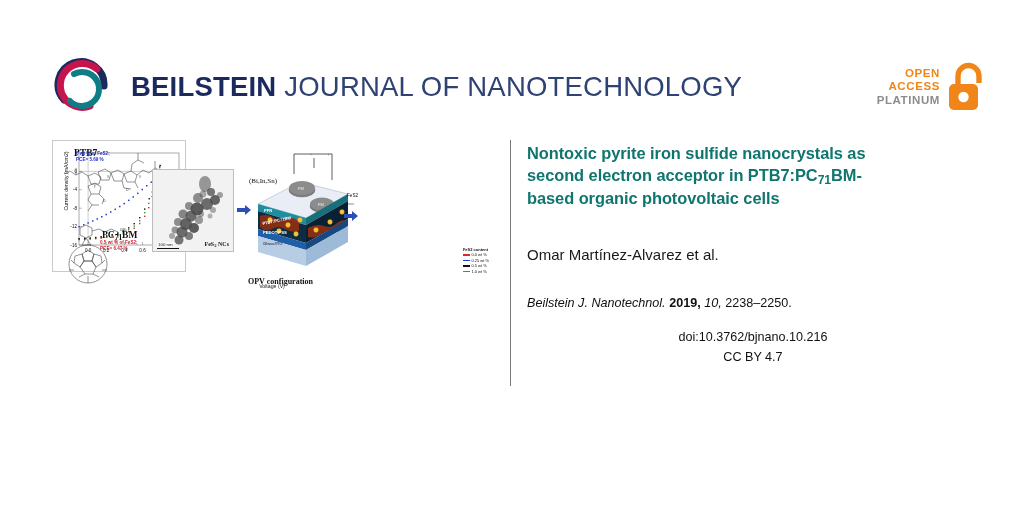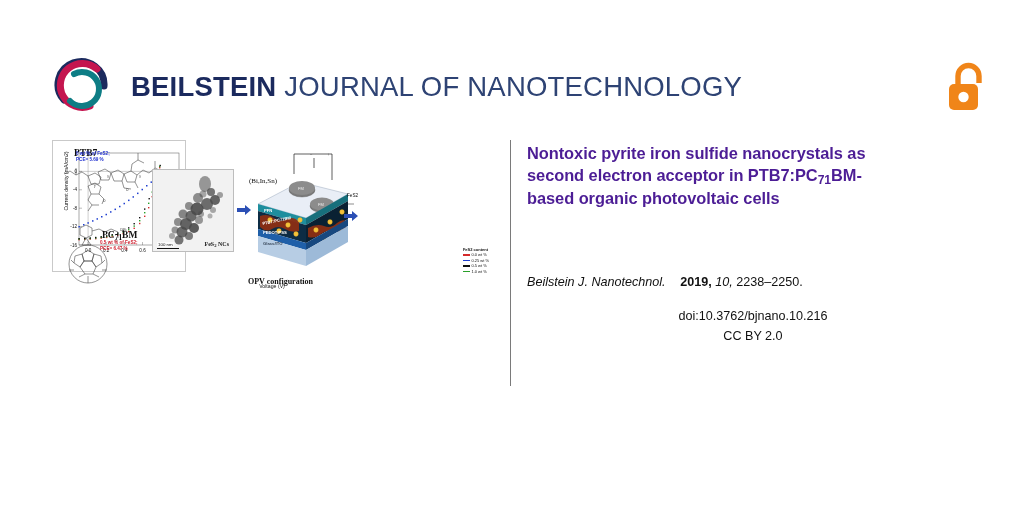--- a/index.html
+++ b/index.html
@@ -203,21 +203,21 @@
 
   
   .article {
     position: absolute;
     left: 527px; top: 143px;
     width: 452px;
   }
   .article-title {
     font-size: 16.4px;
     font-weight: bold;
-    color: #4c1d95;
+    color: #0f766e;
     line-height: 1.32;
     margin: 0 0 13px 0;
     letter-spacing: -0.05px;
   }
   .article-title .sub-num {
     font-size: 0.74em;
     vertical-align: -0.28em;
   }
   .authors {
     font-size: 15px;
@@ -225,21 +225,21 @@
     line-height: 1.42;
     margin: 0 0 30px 0;
   }
   .citation {
     font-size: 12.6px;
     color: #111;
     margin: 0 0 14px 0;
     line-height: 1.4;
   }
   .citation .cit-journal { font-style: italic; }
-  .citation .cit-year { font-weight: bold; margin-left: 11px; }
+  .citation .cit-year { font-weight: bold; }
   .citation .cit-vol { font-style: italic; }
   .doi-block {
     font-size: 12.6px;
     color: #111;
     line-height: 1.62;
     text-align: center;
   }
 </style>
 </head>
 <body>
@@ -254,20 +254,25 @@
 
         <path d="M 45 13 A 22 22 0 1 0 38 50" fill="none" stroke="#c4154f" stroke-width="7" stroke-linecap="round"></path>
 
         <path d="M 22 18 A 17 17 0 1 1 18 45" fill="none" stroke="#0e7d85" stroke-width="6" stroke-linecap="round"></path>
       </svg>
     </span>
     <span class="wordmark"><span class="wm-bold">BEILSTEIN</span><span class="wm-light"> JOURNAL OF NANOTECHNOLOGY</span></span>
   </div>
 
   <div class="oa-badge">
+    <div class="oa-text">
+      <div class="oa-line oa-open">OPEN</div>
+      <div class="oa-line oa-access">ACCESS</div>
+      <div class="oa-line oa-platinum">PLATINUM</div>
+    </div>
     <span class="oa-lock">
       <svg viewBox="0 0 40 52" width="40" height="52">
 
         <path d="M 12 24 L 12 15 A 10.5 10.5 0 0 1 33 15 L 33 22" fill="none" stroke="#f08519" stroke-width="5.4" stroke-linecap="butt"></path>
 
         <rect x="3" y="23" width="29" height="26" rx="5" ry="5" fill="#f08519"></rect>
 
         <circle cx="17.5" cy="36" r="5.2" fill="#ffffff"></circle>
       </svg>
     </span>
@@ -594,23 +599,23 @@
           <span class="legend-swatch" style="background:#2aa02a"></span>
           <span>1.0 wt %</span>
         </div>
       </div>
     </div>
   </div>
 
   <div class="article">
     <h1 class="article-title"><span>Nontoxic pyrite iron sulfide nanocrystals as</span><br><span>second electron acceptor in PTB7:PC</span><span class="sub-num">71</span><span>BM-</span><br><span>based organic photovoltaic cells</span></h1>
 
-    <p class="authors"><br></p>
+    <p class="authors"><br><span>Omar Martínez-Alvarez et al.</span></p>
 
     <p class="citation"><span class="cit-journal">Beilstein J. Nanotechnol.</span> <span class="cit-year">2019,</span> <span class="cit-vol">10,</span> <span>2238–2250.</span></p>
 
     <div class="doi-block">
       <div>doi:10.3762/bjnano.10.216</div>
-      <div>CC BY 2.0</div>
+      <div>CC BY 4.7</div>
     </div>
   </div>
 
 </div>
 
 </body></html>

